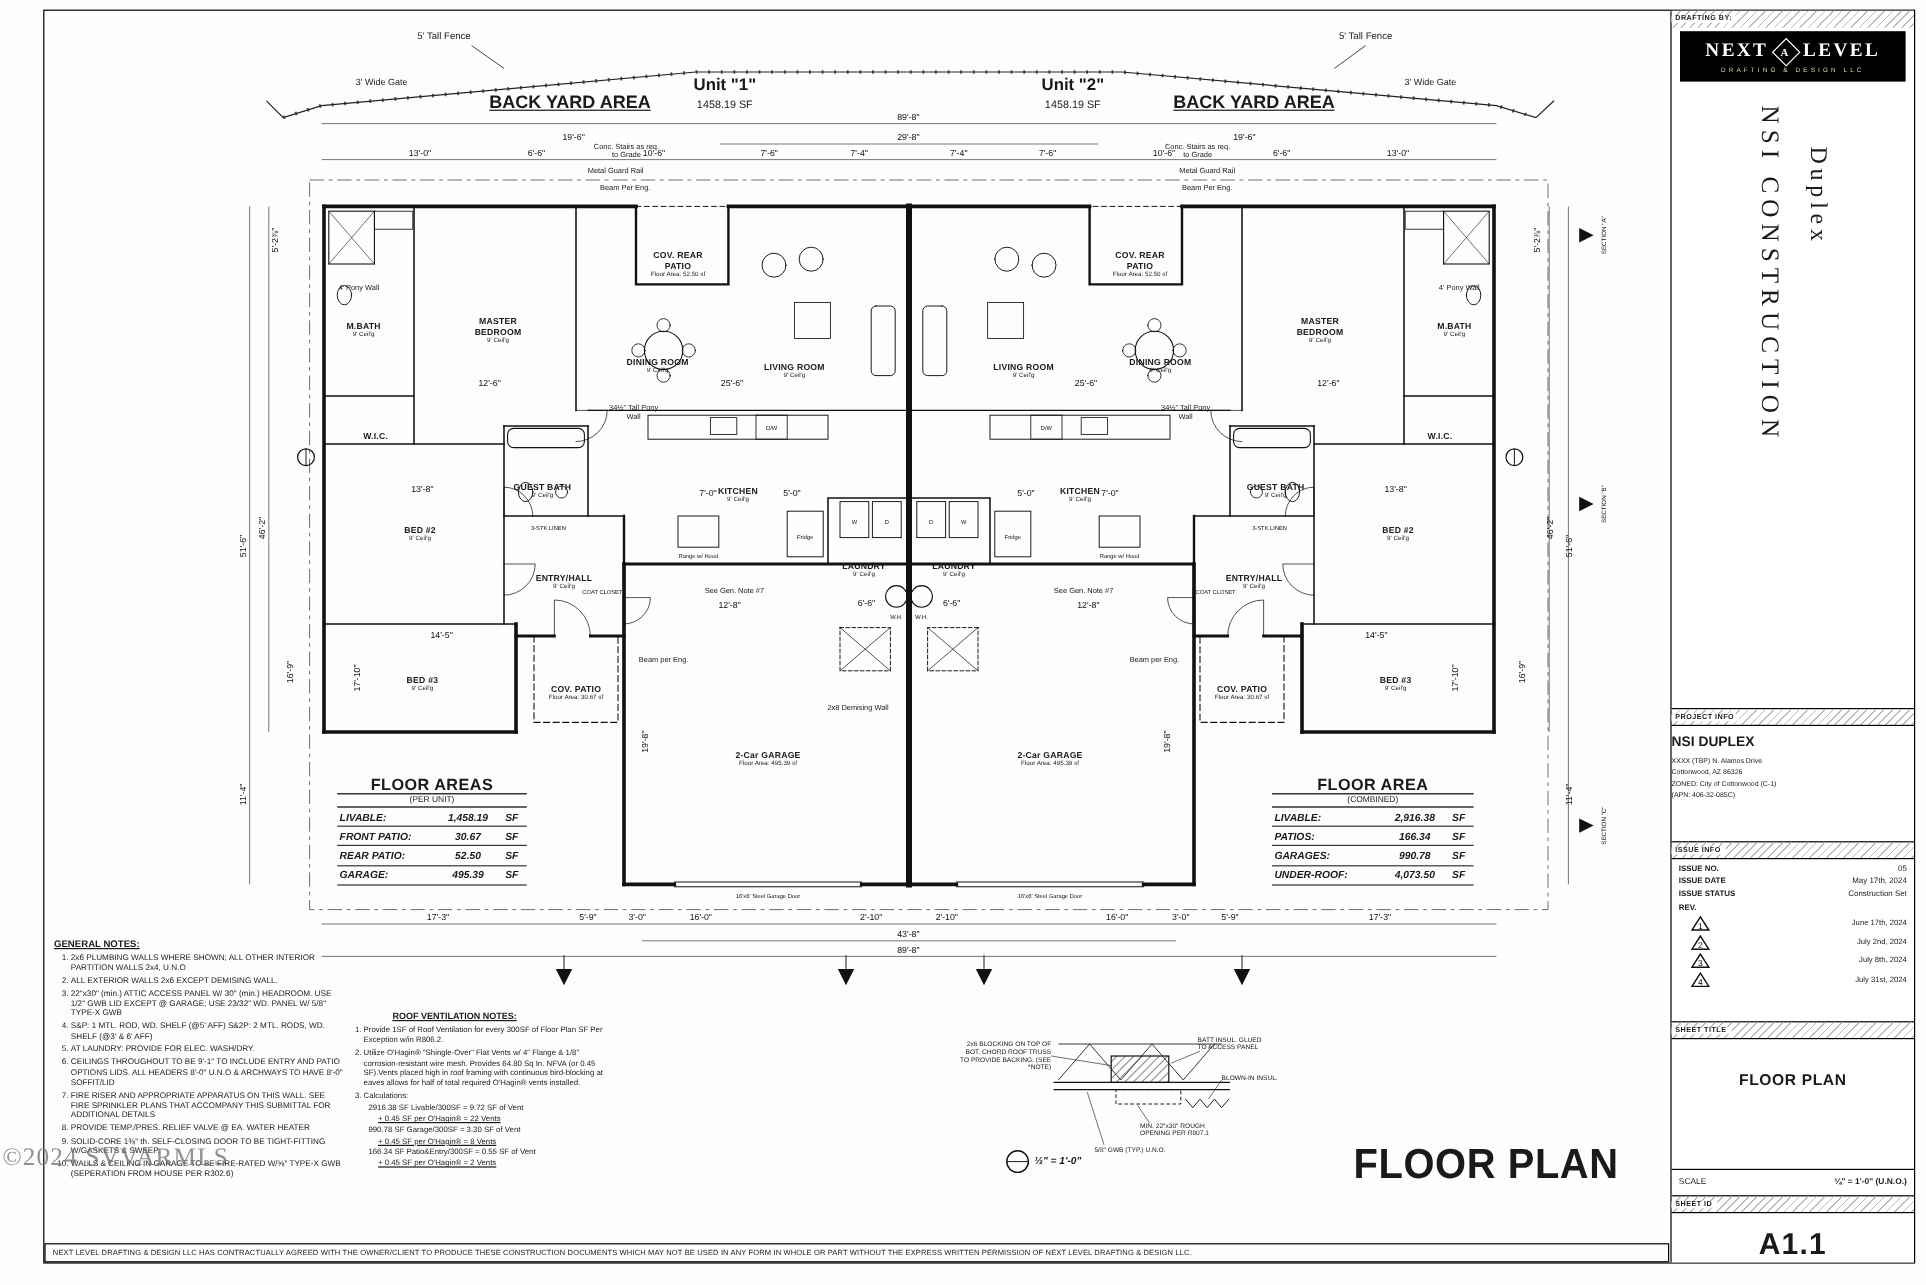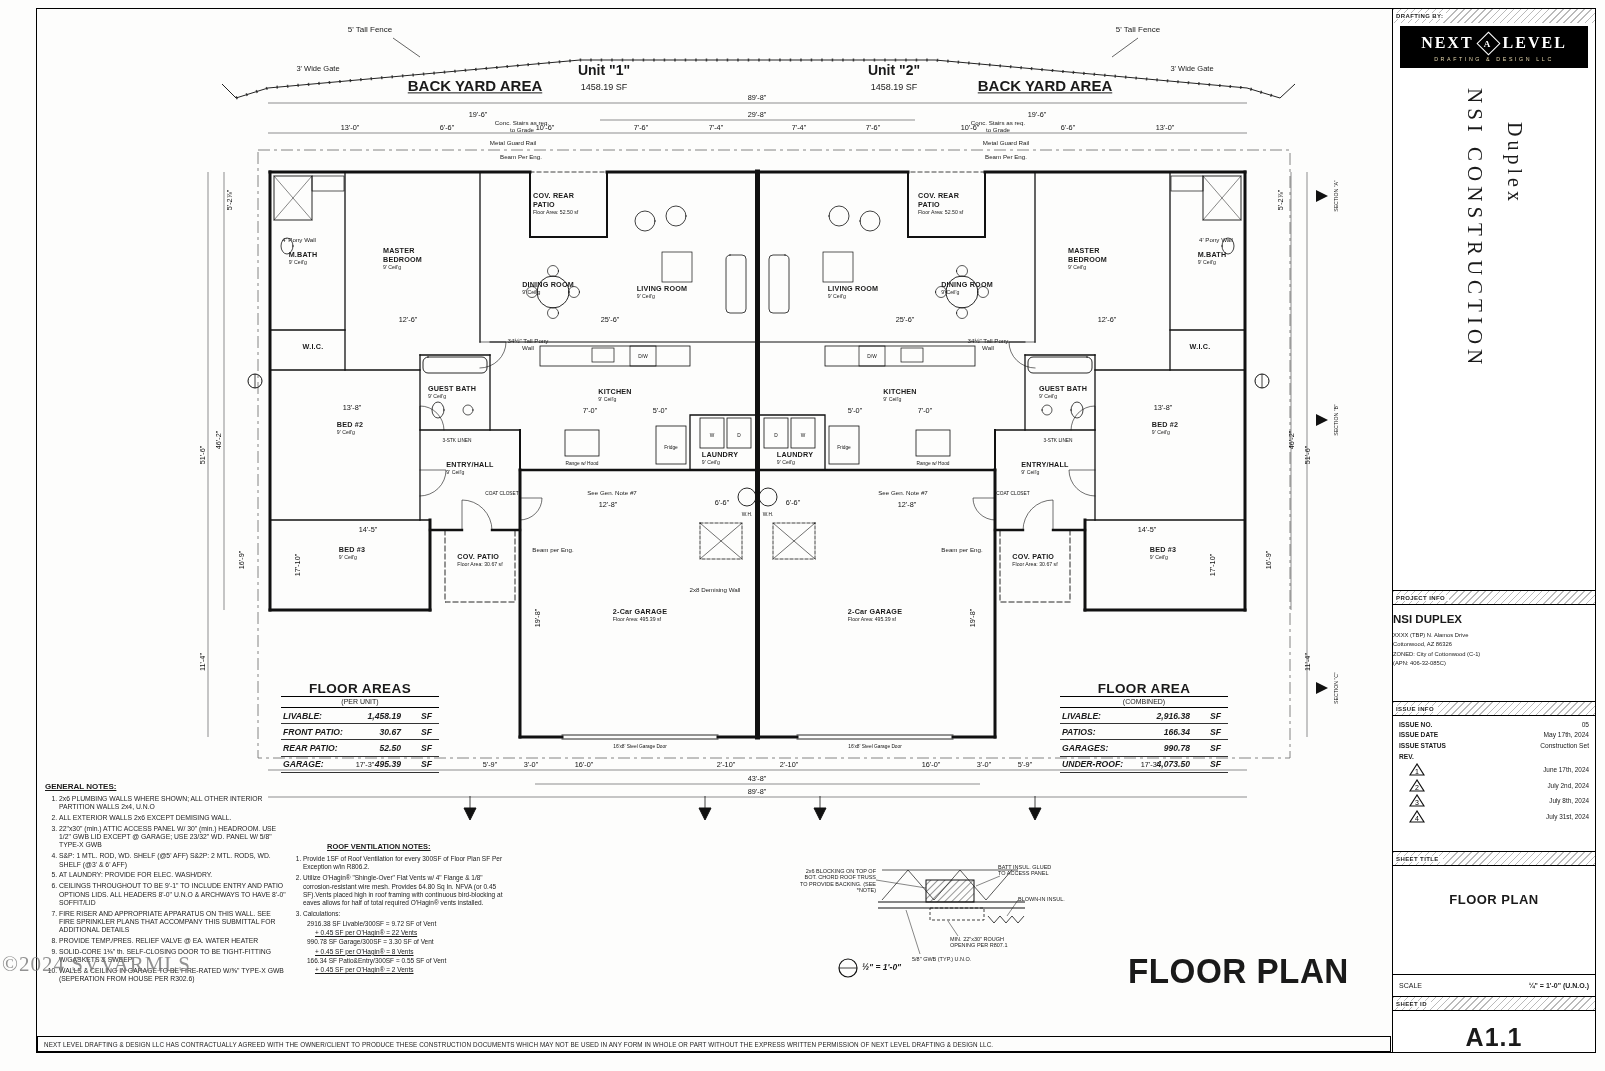--- a/index.html
+++ b/index.html
@@ -11,30 +11,30 @@
   .plan-svg text.tiny{font-size:4.8px;text-anchor:middle;}
   .plan-svg text.sec{font-size:5.2px;text-anchor:middle;}
 
   .lbl{position:absolute;transform:translate(-50%,-50%);text-align:center;white-space:nowrap;line-height:1.15;}
   .wrap{white-space:normal;}
   .s6{font-size:6.2px;} .s7{font-size:7.5px;} .s8{font-size:8px;} .s9{font-size:15px;}
   .b{font-weight:bold;} .ul{text-decoration:underline;}
   .unit-name{font-size:14px;font-weight:bold;}
   .unit-sf{font-size:9px;}
 
-  .room{position:absolute;transform:translate(-50%,-50%);line-height:1.25;}
+  .room{position:absolute;transform:translate(-50%,-50%);text-align:center;line-height:1.25;margin-top:17px;}
   .room-name{display:block;font-size:7.2px;font-weight:bold;letter-spacing:.2px;white-space:normal;max-width:64px;margin:0 auto;}
   .room-sub{display:block;font-size:5.2px;}
 
   .fa-table{position:absolute;background:transparent;}
-  .fa-title{font-size:13.5px;font-weight:bold;text-align:center;letter-spacing:.4px;border-bottom:1.3px solid #000;padding-bottom:0px;margin-top:35px;}
+  .fa-title{font-size:13.5px;font-weight:bold;text-align:center;letter-spacing:.4px;border-bottom:1.3px solid #000;padding-bottom:0px;}
   .fa-sub{font-size:7px;text-align:center;border-bottom:1px solid #000;padding:1px 0 2px;}
   .fa-row{display:flex;align-items:center;border-bottom:.8px solid #333;padding:2.6px 2px;font-size:8.6px;font-weight:bold;font-style:italic;}
   .fa-row .fl{flex:1;text-align:left;}
-  .fa-row .fv{width:46px;text-align:right;padding-right:20px;}
+  .fa-row .fv{width:46px;text-align:center;padding-right:8px;}
   .fa-row .fu{width:16px;text-align:left;}
 
   .notes{position:absolute;left:45px;top:746px;width:242px;font-size:6.8px;line-height:1.22;}
   .notes-title{font-size:8px;font-weight:bold;text-decoration:underline;margin-bottom:3px;margin-top:36px;}
   .notes ol{margin:0;padding-left:14px;}
   .notes li{margin-bottom:2.6px;}
 
   .roof-notes{position:absolute;left:290px;top:842px;width:214px;font-size:6.5px;line-height:1.28;}
   .roof-title{font-size:7.5px;font-weight:bold;text-decoration:underline;margin-bottom:3px;padding-left:37px;}
   .roof-notes ol{margin:0;padding-left:13px;}

